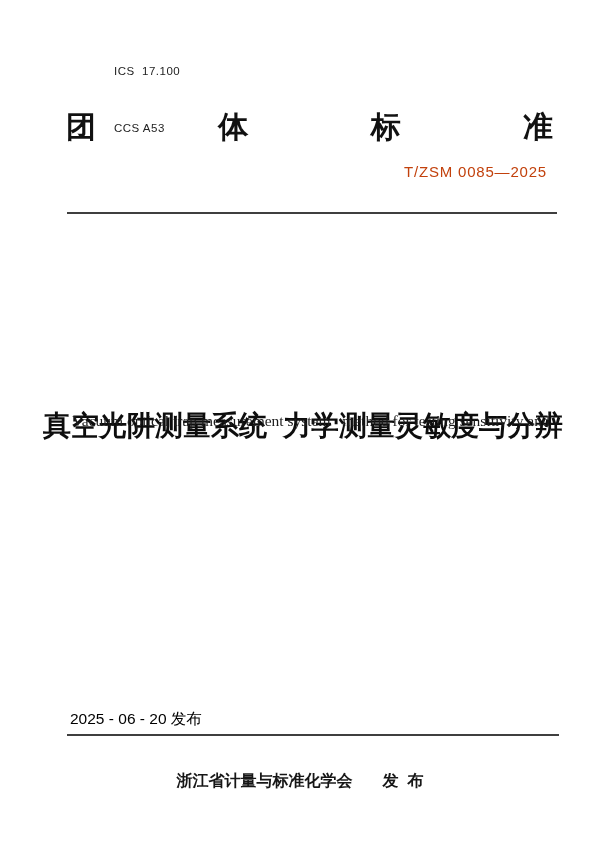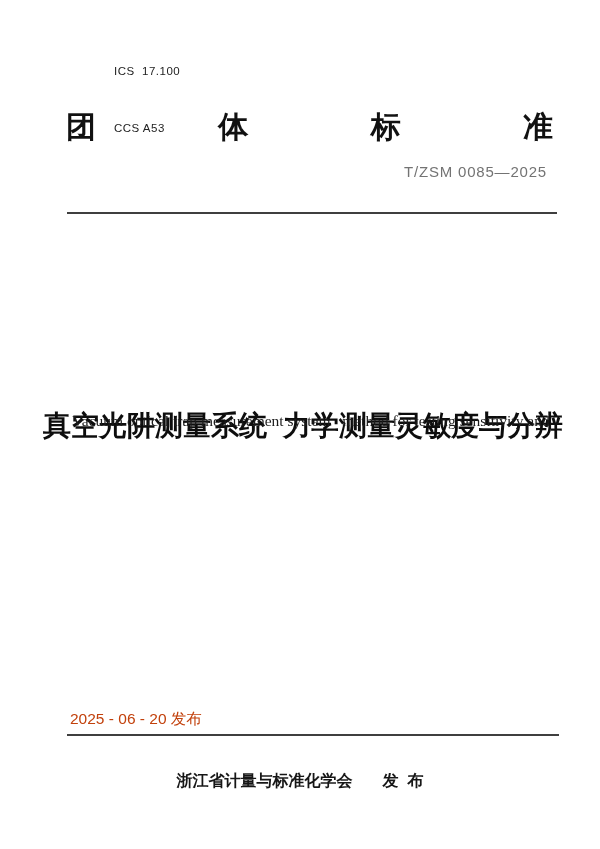--- a/index.html
+++ b/index.html
@@ -35,21 +35,21 @@
     font-weight: 600;
     color: #111;
     line-height: 34px;
   }
 
   
   .std-number {
     right: 53px; top: 163px;
     font-size: 15px;
     letter-spacing: 0.8px;
-    color: #737373;
+    color: #c2410c;
     white-space: pre;
   }
 
   .rule {
     height: 2px;
     background: #3f3f3f;
   }
   .rule-top { left: 67px; top: 212px; width: 490px; }
   .rule-bottom { left: 67px; top: 734px; width: 492px; }
 
@@ -75,21 +75,21 @@
     color: #1c1c1c;
   }
   .english-title div { white-space: pre; }
 
   
   .dates-row {
     left: 70px; right: 38px; top: 709px;
     display: flex;
     justify-content: space-between;
     font-size: 15.5px;
-    color: #c2410c;
+    color: #000000;
   }
   .dates-row span { white-space: pre; }
 
   
   .publisher-row {
     left: 0; width: 600px; top: 771px;
     display: flex;
     justify-content: center;
     align-items: baseline;
     gap: 30px;

